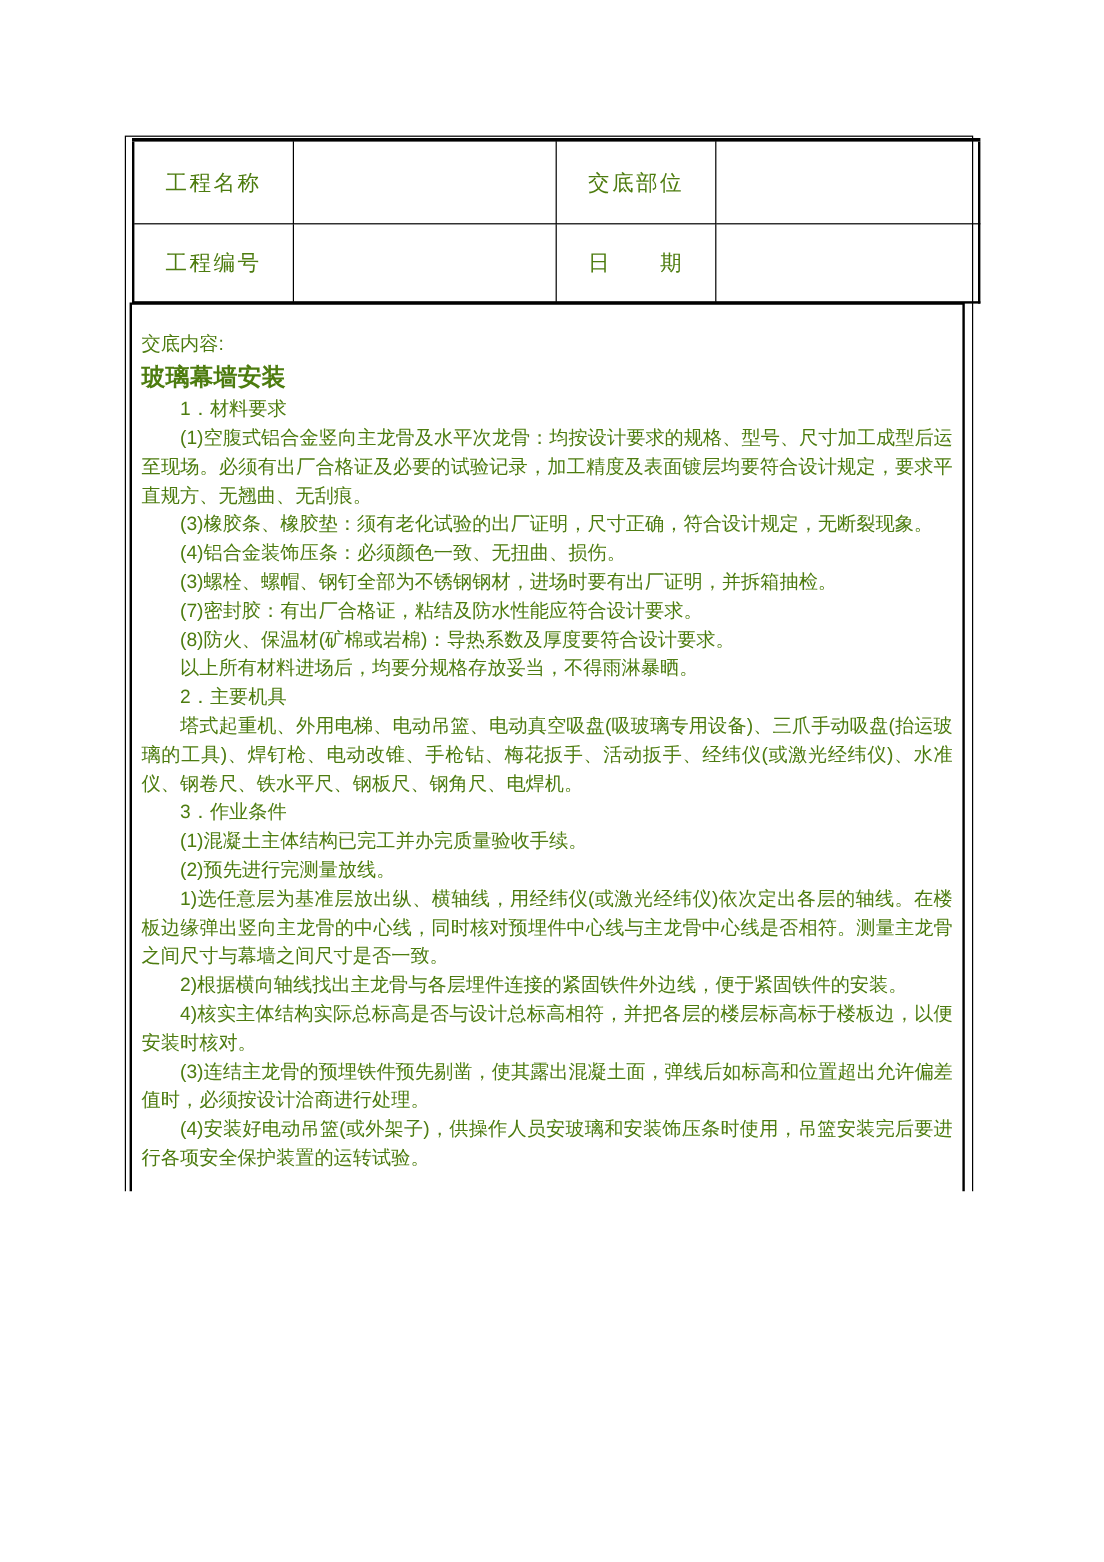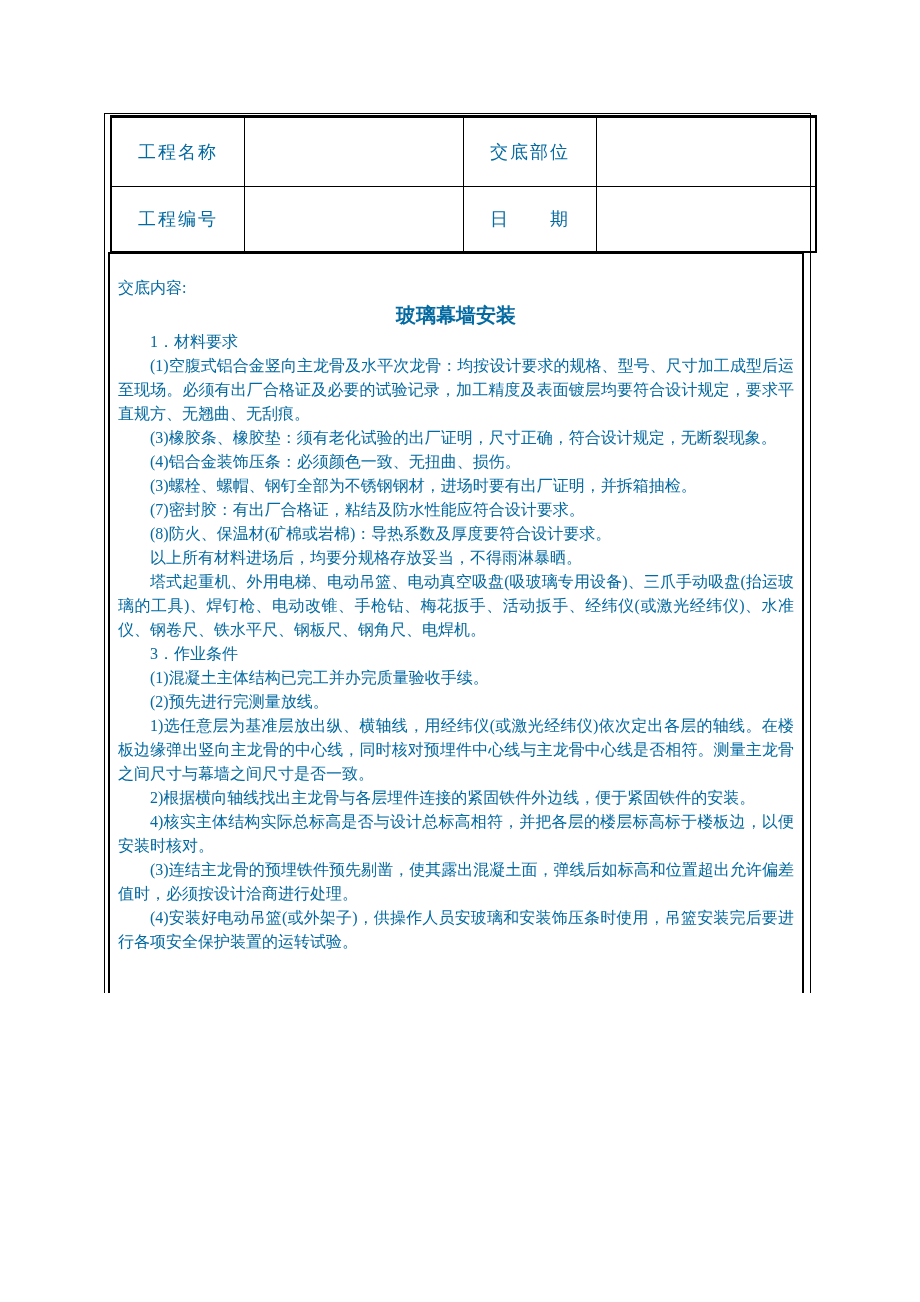--- a/index.html
+++ b/index.html
@@ -5,22 +5,22 @@
   html, body {
     margin: 0;
     padding: 0;
     background: #ffffff;
   }
   #page {
     position: relative;
     width: 920px;
     height: 993px;
     background: #ffffff;
-    font-family: Liberation Serif, serif;
-    color: #0369a1;
+    font-family: Liberation Sans, sans-serif;
+    color: #4d7c0f;
     overflow: hidden;
   }
   
   #outer-frame {
     position: absolute;
     left: 104px;
     top: 113px;
     width: 707px;
     height: 1062px;
     border: 1px solid #000000;
@@ -64,21 +64,21 @@
     padding: 22px 8px 16px 8px;
   }
   .section-label {
     font-size: 16px;
     line-height: 24px;
     margin: 0;
   }
   .doc-title {
     font-size: 20px;
     font-weight: bold;
-    text-align: center;
+    text-align: left;
     line-height: 30px;
     margin: 0;
   }
   .para {
     font-size: 16px;
     line-height: 24px;
     text-align: justify;
     text-indent: 32px;
     margin: 0;
     word-break: break-all;
@@ -112,20 +112,21 @@
     <p class="section-label">交底内容:</p>
     <p class="doc-title">玻璃幕墙安装</p>
     <p class="para">1．材料要求</p>
     <p class="para">(1)空腹式铝合金竖向主龙骨及水平次龙骨：均按设计要求的规格、型号、尺寸加工成型后运至现场。必须有出厂合格证及必要的试验记录，加工精度及表面镀层均要符合设计规定，要求平直规方、无翘曲、无刮痕。</p>
     <p class="para">(3)橡胶条、橡胶垫：须有老化试验的出厂证明，尺寸正确，符合设计规定，无断裂现象。</p>
     <p class="para">(4)铝合金装饰压条：必须颜色一致、无扭曲、损伤。</p>
     <p class="para">(3)螺栓、螺帽、钢钉全部为不锈钢钢材，进场时要有出厂证明，并拆箱抽检。</p>
     <p class="para">(7)密封胶：有出厂合格证，粘结及防水性能应符合设计要求。</p>
     <p class="para">(8)防火、保温材(矿棉或岩棉)：导热系数及厚度要符合设计要求。</p>
     <p class="para">以上所有材料进场后，均要分规格存放妥当，不得雨淋暴晒。</p>
+    <p class="para">2．主要机具</p>
     <p class="para">塔式起重机、外用电梯、电动吊篮、电动真空吸盘(吸玻璃专用设备)、三爪手动吸盘(抬运玻璃的工具)、焊钉枪、电动改锥、手枪钻、梅花扳手、活动扳手、经纬仪(或激光经纬仪)、水准仪、钢卷尺、铁水平尺、钢板尺、钢角尺、电焊机。</p>
     <p class="para">3．作业条件</p>
     <p class="para">(1)混凝土主体结构已完工并办完质量验收手续。</p>
     <p class="para">(2)预先进行完测量放线。</p>
     <p class="para">1)选任意层为基准层放出纵、横轴线，用经纬仪(或激光经纬仪)依次定出各层的轴线。在楼板边缘弹出竖向主龙骨的中心线，同时核对预埋件中心线与主龙骨中心线是否相符。测量主龙骨之间尺寸与幕墙之间尺寸是否一致。</p>
     <p class="para">2)根据横向轴线找出主龙骨与各层埋件连接的紧固铁件外边线，便于紧固铁件的安装。</p>
     <p class="para">4)核实主体结构实际总标高是否与设计总标高相符，并把各层的楼层标高标于楼板边，以便安装时核对。</p>
     <p class="para">(3)连结主龙骨的预埋铁件预先剔凿，使其露出混凝土面，弹线后如标高和位置超出允许偏差值时，必须按设计洽商进行处理。</p>
     <p class="para">(4)安装好电动吊篮(或外架子)，供操作人员安玻璃和安装饰压条时使用，吊篮安装完后要进行各项安全保护装置的运转试验。</p>
   </div>

